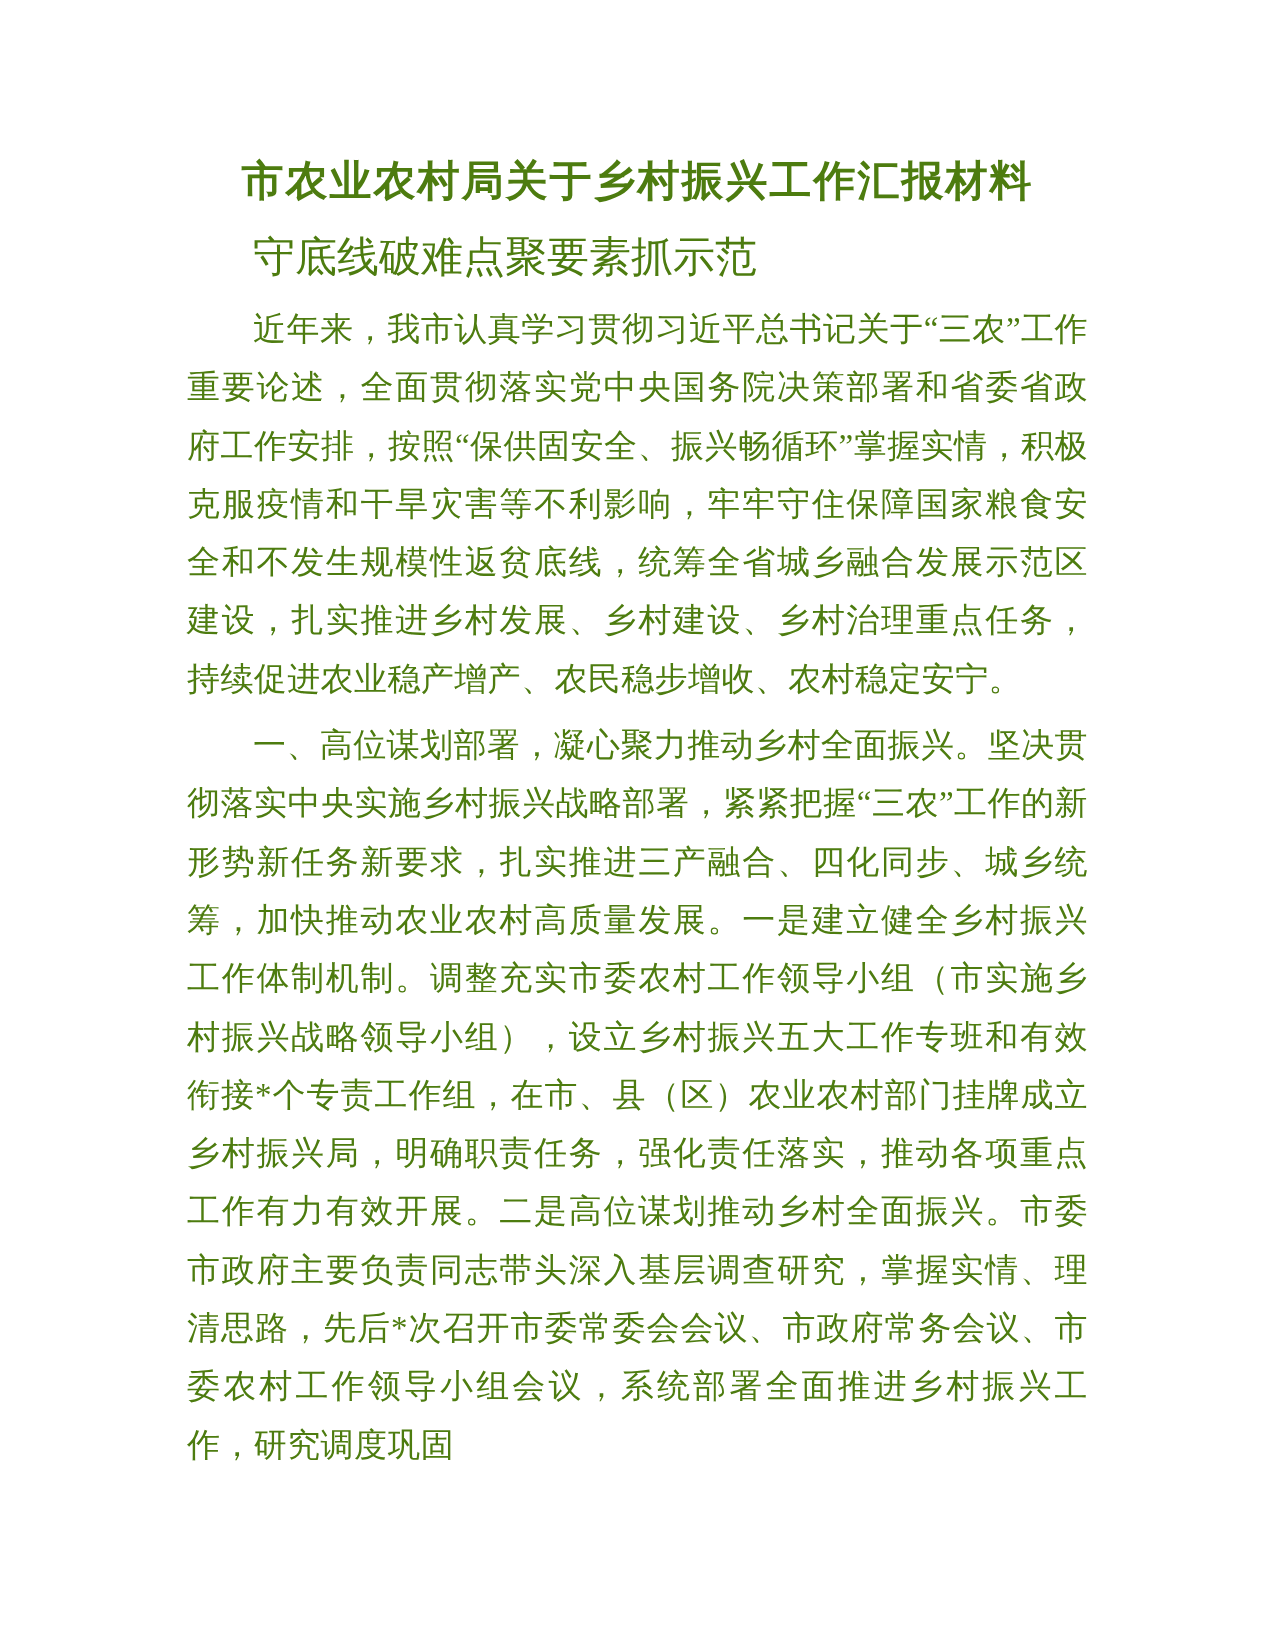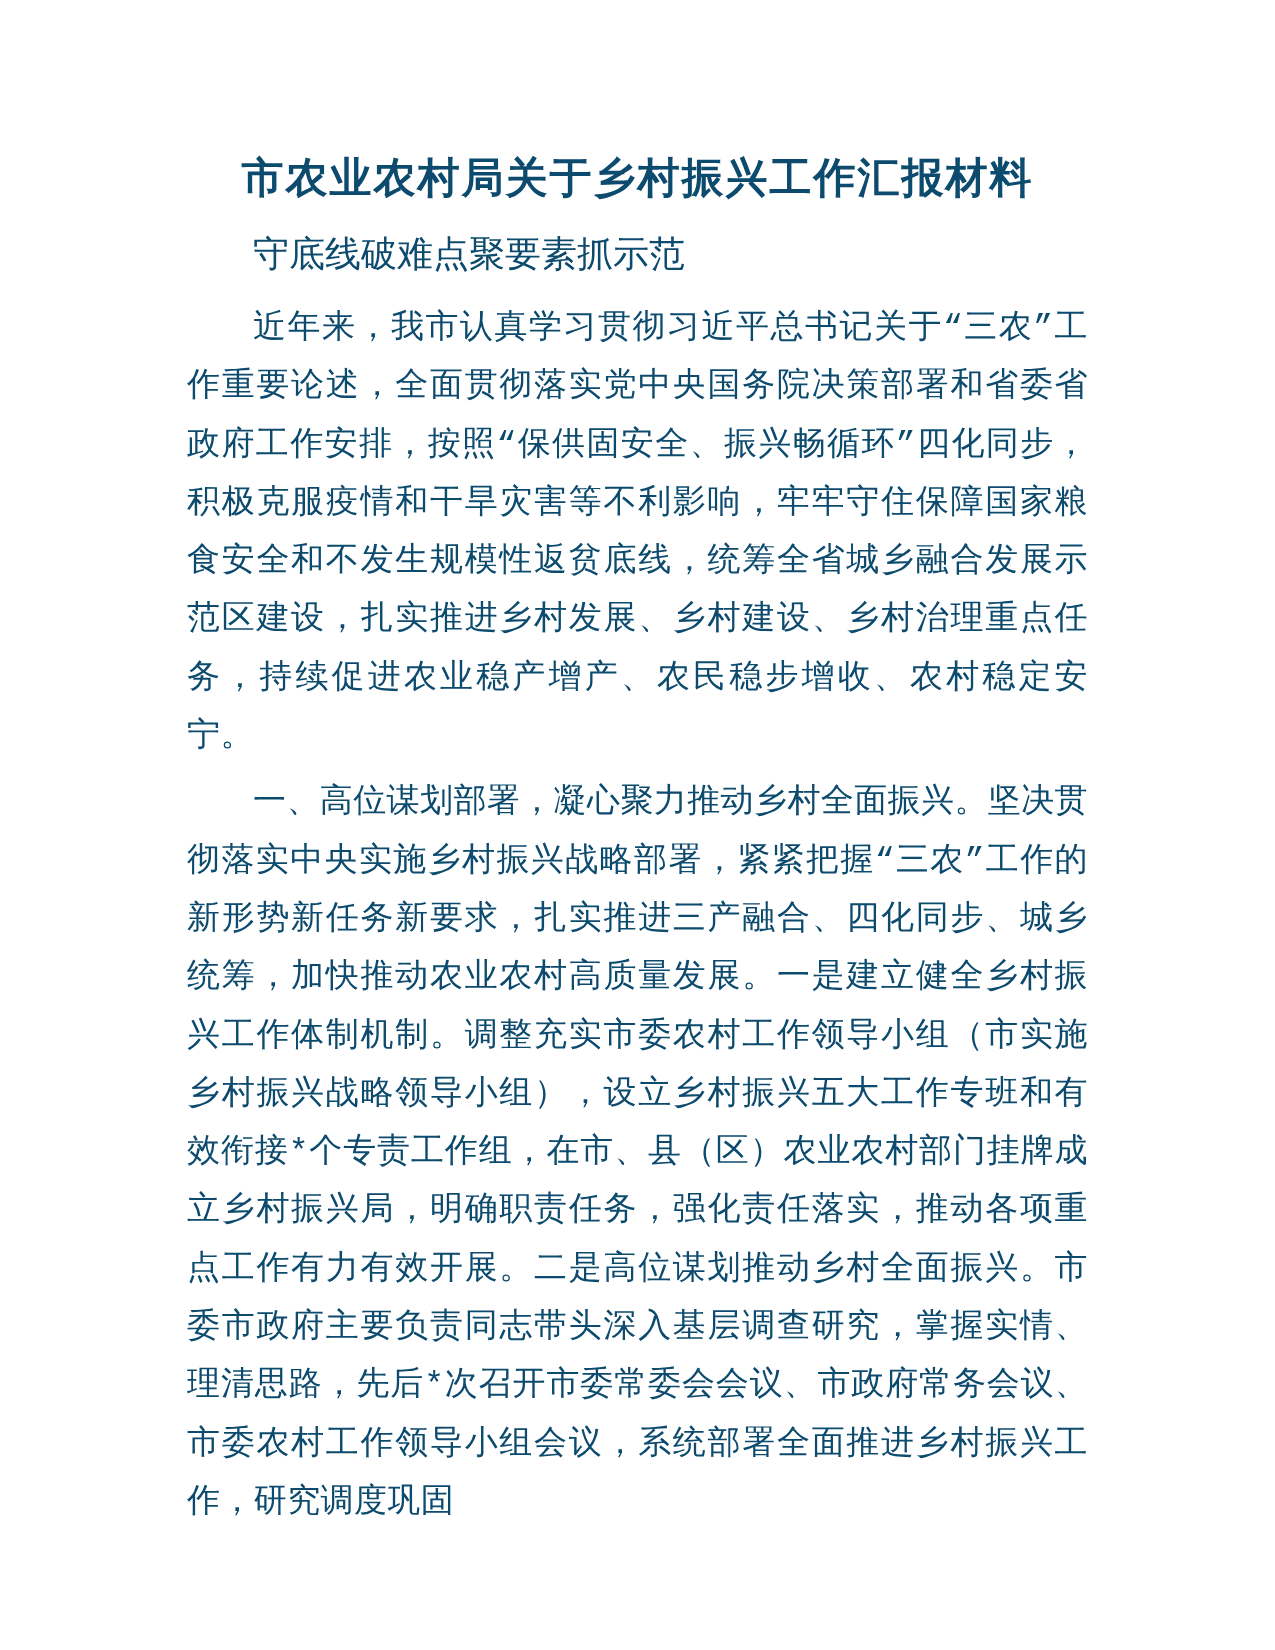--- a/index.html
+++ b/index.html
@@ -6,37 +6,37 @@
     margin: 0;
     padding: 0;
     background: #ffffff;
   }
   .page {
     position: relative;
     width: 1275px;
     height: 1650px;
     box-sizing: border-box;
     background: #ffffff;
-    color: #0c4a6e;
+    color: #4d7c0f;
     padding: 150px 187px 0 187px;
     overflow: hidden;
-    font-family: Liberation Mono, monospace;
+    font-family: Liberation Serif, serif;
   }
   .doc-title {
     margin: 0;
     font-size: 42px;
     font-weight: bold;
     line-height: 62px;
     letter-spacing: 2px;
     text-align: center;
     white-space: nowrap;
   }
   .doc-subtitle {
     margin: 0;
-    font-size: 36px;
+    font-size: 42px;
     line-height: 58px;
     text-indent: 66px;
     font-weight: normal;
     white-space: nowrap;
   }
   .doc-subtitle.first  { margin-top: 16px; }
   .doc-subtitle.second { margin-top: 12px; }
   .doc-para {
     margin: 0;
     font-size: 33px;
@@ -50,16 +50,16 @@
 </style>
 </head>
 <body>
 
 <div class="page">
   <h1 class="doc-title">市农业农村局关于乡村振兴工作汇报材料</h1>
 
   <p class="doc-subtitle first">守底线破难点聚要素抓示范</p>
 
 
-  <p class="doc-para intro">近年来，我市认真学习贯彻习近平总书记关于“三农”工作重要论述，全面贯彻落实党中央国务院决策部署和省委省政府工作安排，按照“保供固安全、振兴畅循环”四化同步，积极克服疫情和干旱灾害等不利影响，牢牢守住保障国家粮食安全和不发生规模性返贫底线，统筹全省城乡融合发展示范区建设，扎实推进乡村发展、乡村建设、乡村治理重点任务，持续促进农业稳产增产、农民稳步增收、农村稳定安宁。</p>
+  <p class="doc-para intro">近年来，我市认真学习贯彻习近平总书记关于“三农”工作重要论述，全面贯彻落实党中央国务院决策部署和省委省政府工作安排，按照“保供固安全、振兴畅循环”掌握实情，积极克服疫情和干旱灾害等不利影响，牢牢守住保障国家粮食安全和不发生规模性返贫底线，统筹全省城乡融合发展示范区建设，扎实推进乡村发展、乡村建设、乡村治理重点任务，持续促进农业稳产增产、农民稳步增收、农村稳定安宁。</p>
 
   <p class="doc-para section">一、高位谋划部署，凝心聚力推动乡村全面振兴。坚决贯彻落实中央实施乡村振兴战略部署，紧紧把握“三农”工作的新形势新任务新要求，扎实推进三产融合、四化同步、城乡统筹，加快推动农业农村高质量发展。一是建立健全乡村振兴工作体制机制。调整充实市委农村工作领导小组（市实施乡村振兴战略领导小组），设立乡村振兴五大工作专班和有效衔接*个专责工作组，在市、县（区）农业农村部门挂牌成立乡村振兴局，明确职责任务，强化责任落实，推动各项重点工作有力有效开展。二是高位谋划推动乡村全面振兴。市委市政府主要负责同志带头深入基层调查研究，掌握实情、理清思路，先后*次召开市委常委会会议、市政府常务会议、市委农村工作领导小组会议，系统部署全面推进乡村振兴工作，研究调度巩固</p>
 </div>
 
 </body></html>

